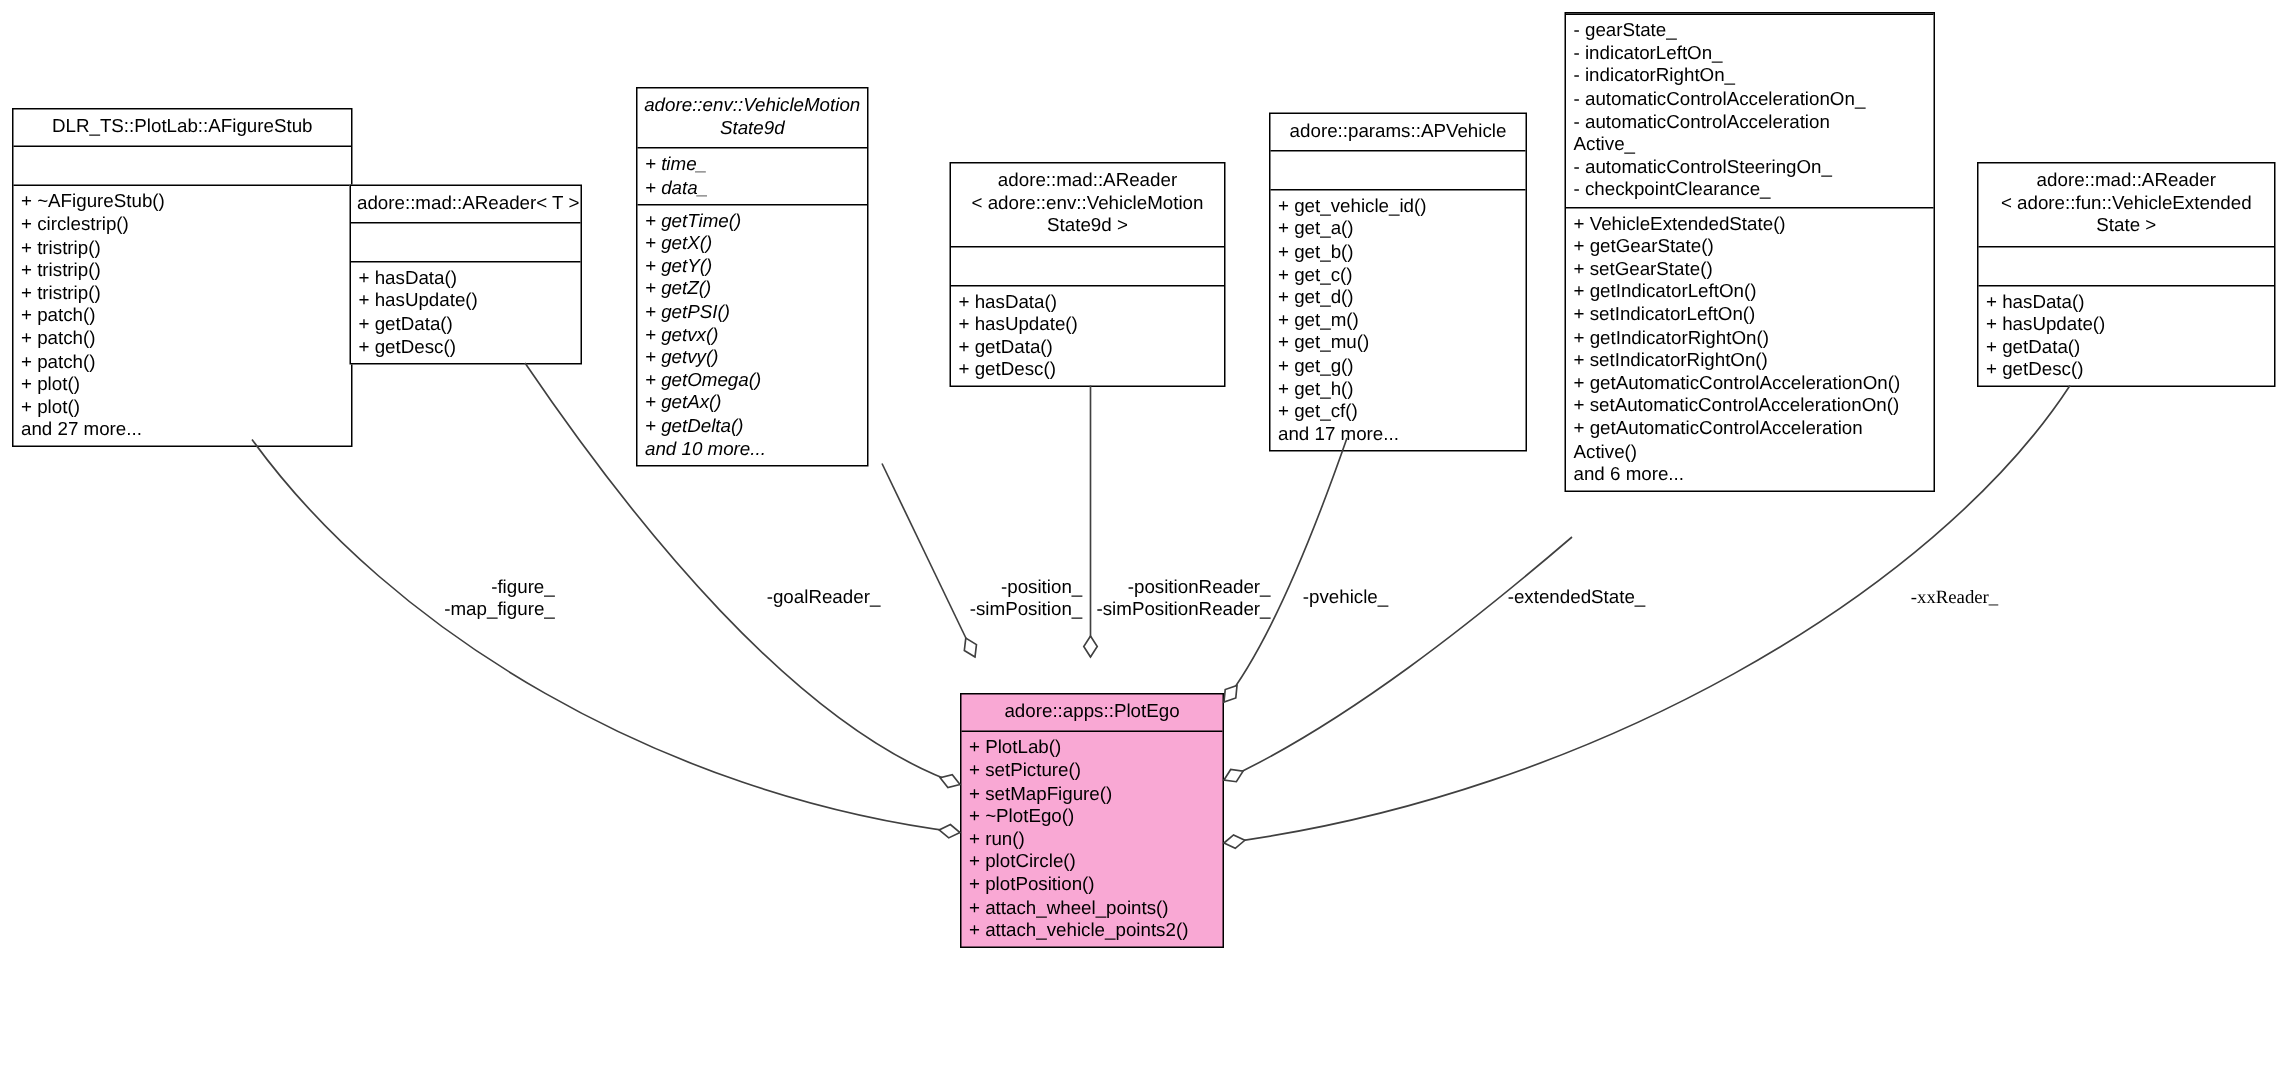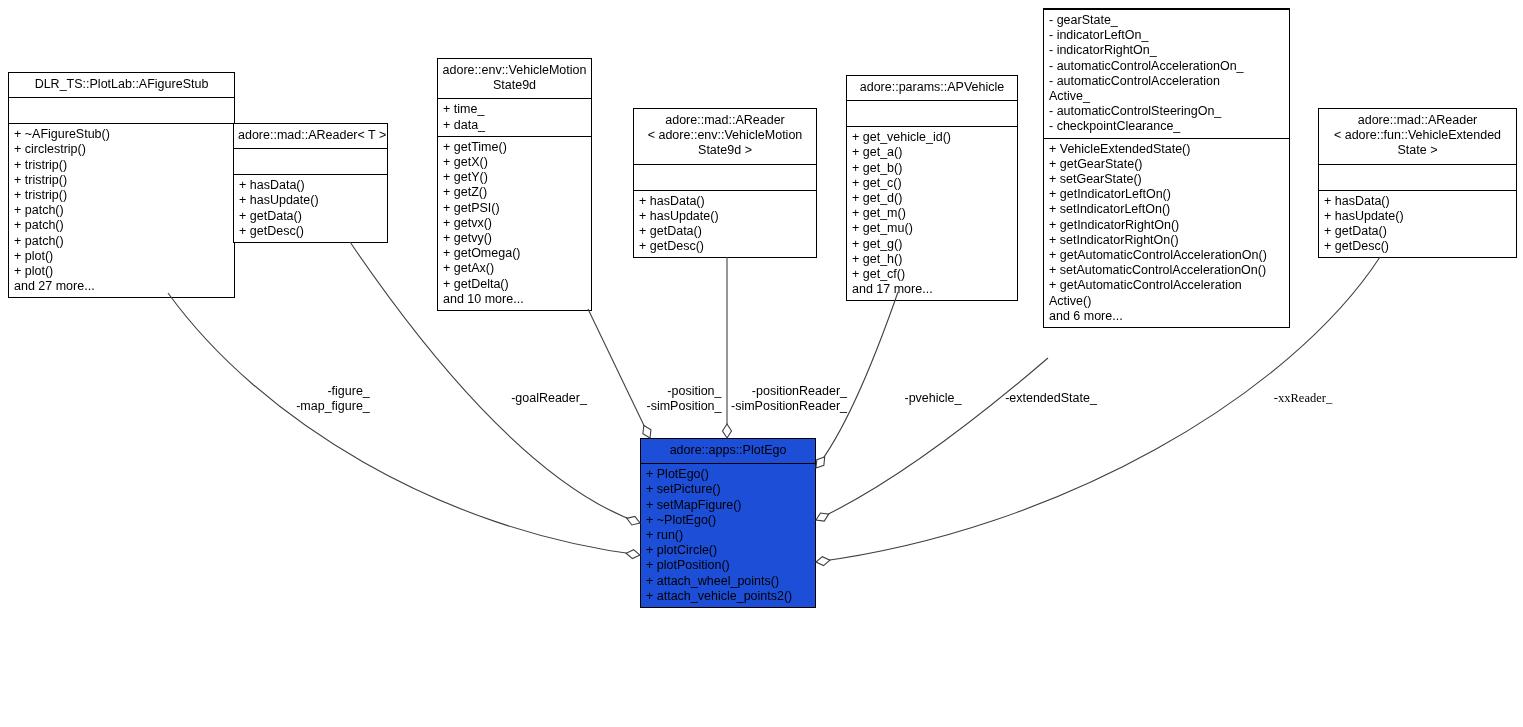--- a/index.html
+++ b/index.html
@@ -5,21 +5,21 @@
   html, body { margin:0; padding:0; background:#ffffff; }
   #canvas {
     position:relative; width:1523px; height:727px; overflow:hidden;
     font-family:"Liberation Sans", sans-serif; font-size:12.5px; color:#000;
     background:#ffffff;
   }
   .uml-node {
     position:absolute; background:#ffffff; border:1px solid #000000;
     box-sizing:border-box; z-index:1;
   }
-  .uml-node.highlighted { background:#1d4ed8; }
+  .uml-node.highlighted { background:#f9a8d4;margin-top:24px; }
   .uml-title { text-align:center; padding:4px 4px 5px 4px; line-height:15.2px; }
   .uml-section { border-top:1px solid #000000; padding:3px 5px; line-height:15.2px; }
   .uml-section.empty { min-height:19px; }
   .uml-line { white-space:nowrap; }
   #edge-layer { position:absolute; left:0; top:0; z-index:2; pointer-events:none; }
   #label-layer { position:absolute; left:0; top:0; width:100%; height:100%; z-index:3; pointer-events:none; }
   .edge-label {
     position:absolute; transform:translateX(-50%);
     text-align:right; line-height:15.2px; white-space:nowrap;
   }
@@ -53,21 +53,21 @@
           <div class="uml-line">adore::mad::AReader&lt; T &gt;</div>
         </div>
         <div class="uml-section empty"></div>
         <div class="uml-section">
           <div class="uml-line">+ hasData()</div>
           <div class="uml-line">+ hasUpdate()</div>
           <div class="uml-line">+ getData()</div>
           <div class="uml-line">+ getDesc()</div>
         </div>
       </div>
-      <div class="uml-node" style="left: 437px; top: 58px; width: 155px;">
+      <div class="uml-node" style="left: 424px; top: 58px; width: 155px; font-style: italic;">
         <div class="uml-title">
           <div class="uml-line">adore::env::VehicleMotion</div>
           <div class="uml-line">State9d</div>
         </div>
         <div class="uml-section">
           <div class="uml-line">+ time_</div>
           <div class="uml-line">+ data_</div>
         </div>
         <div class="uml-section">
           <div class="uml-line">+ getTime()</div>
@@ -154,21 +154,21 @@
           <div class="uml-line">+ hasUpdate()</div>
           <div class="uml-line">+ getData()</div>
           <div class="uml-line">+ getDesc()</div>
         </div>
       </div>
       <div class="uml-node highlighted" style="left: 640px; top: 438px; width: 176px;">
         <div class="uml-title">
           <div class="uml-line">adore::apps::PlotEgo</div>
         </div>
         <div class="uml-section">
-          <div class="uml-line">+ PlotEgo()</div>
+          <div class="uml-line">+ PlotLab()</div>
           <div class="uml-line">+ setPicture()</div>
           <div class="uml-line">+ setMapFigure()</div>
           <div class="uml-line">+ ~PlotEgo()</div>
           <div class="uml-line">+ run()</div>
           <div class="uml-line">+ plotCircle()</div>
           <div class="uml-line">+ plotPosition()</div>
           <div class="uml-line">+ attach_wheel_points()</div>
           <div class="uml-line">+ attach_vehicle_points2()</div>
         </div>
       </div>
@@ -198,21 +198,21 @@
         <div class="uml-line">-goalReader_</div>
       </div>
       <div class="edge-label" style="left: 684px; top: 384px;">
         <div class="uml-line">-position_</div>
         <div class="uml-line">-simPosition_</div>
       </div>
       <div class="edge-label" style="left: 789px; top: 384px;">
         <div class="uml-line">-positionReader_</div>
         <div class="uml-line">-simPositionReader_</div>
       </div>
-      <div class="edge-label" style="left: 933px; top: 391px;">
+      <div class="edge-label" style="left: 897px; top: 391px;">
         <div class="uml-line">-pvehicle_</div>
       </div>
       <div class="edge-label" style="left: 1051px; top: 391px;">
         <div class="uml-line">-extendedState_</div>
       </div>
       <div class="edge-label" style="left: 1303px; top: 391px; font-family: Liberation Serif, serif;">
         <div class="uml-line">-xxReader_</div>
       </div>
     </div>
 </div>

